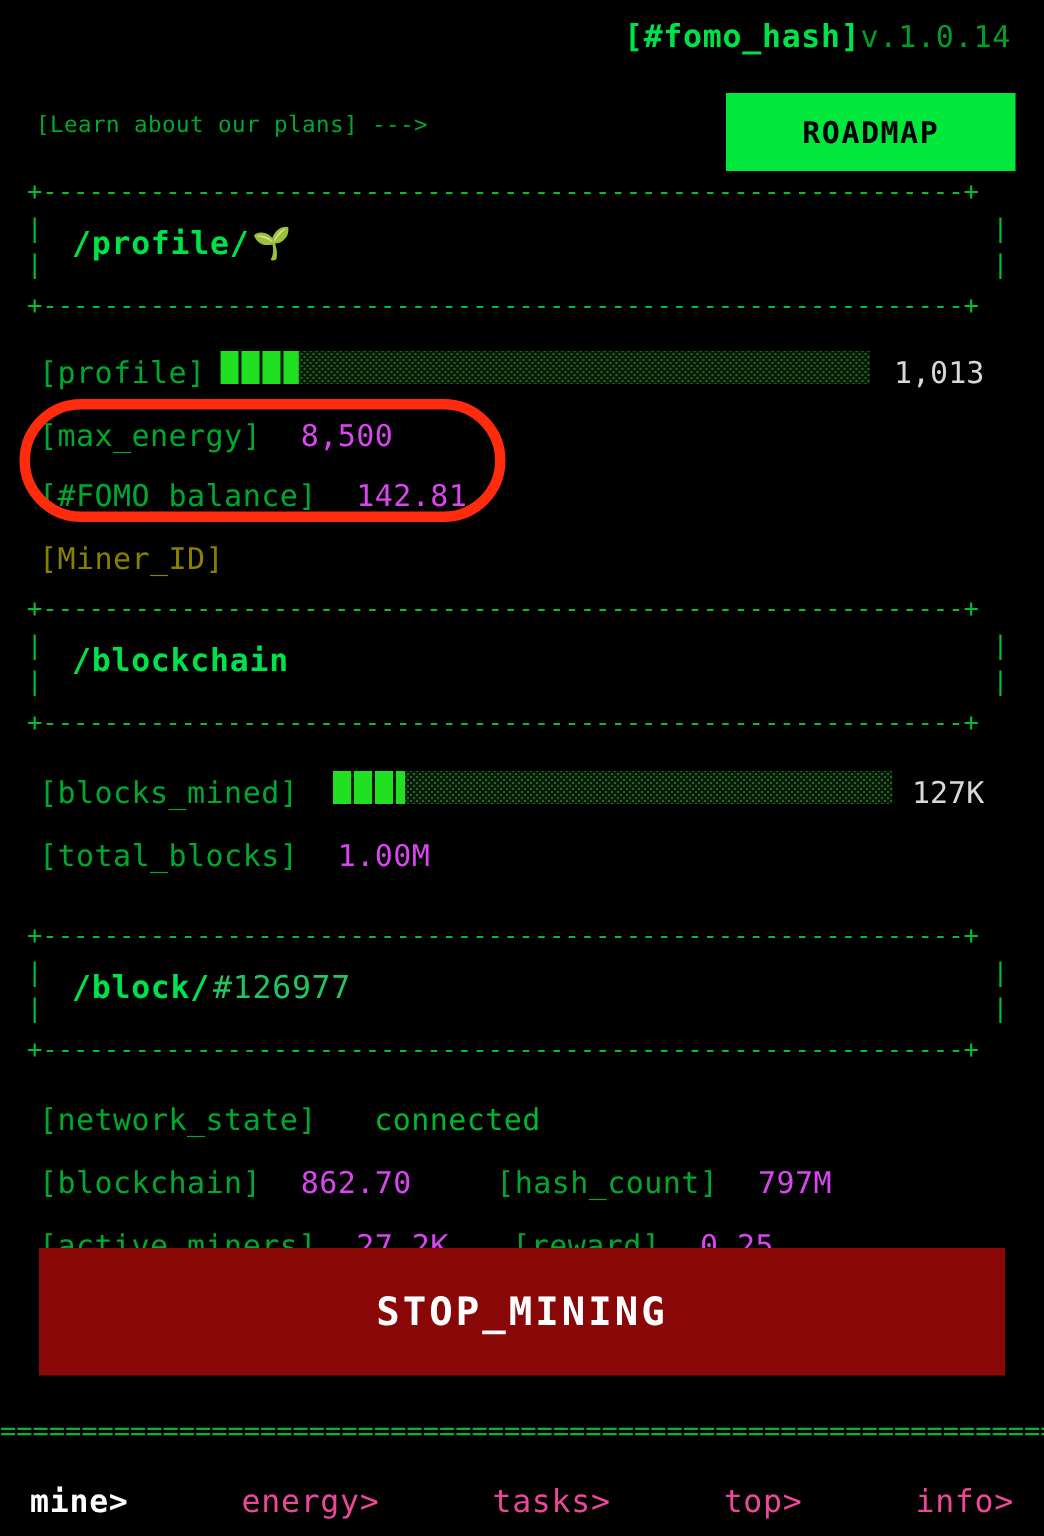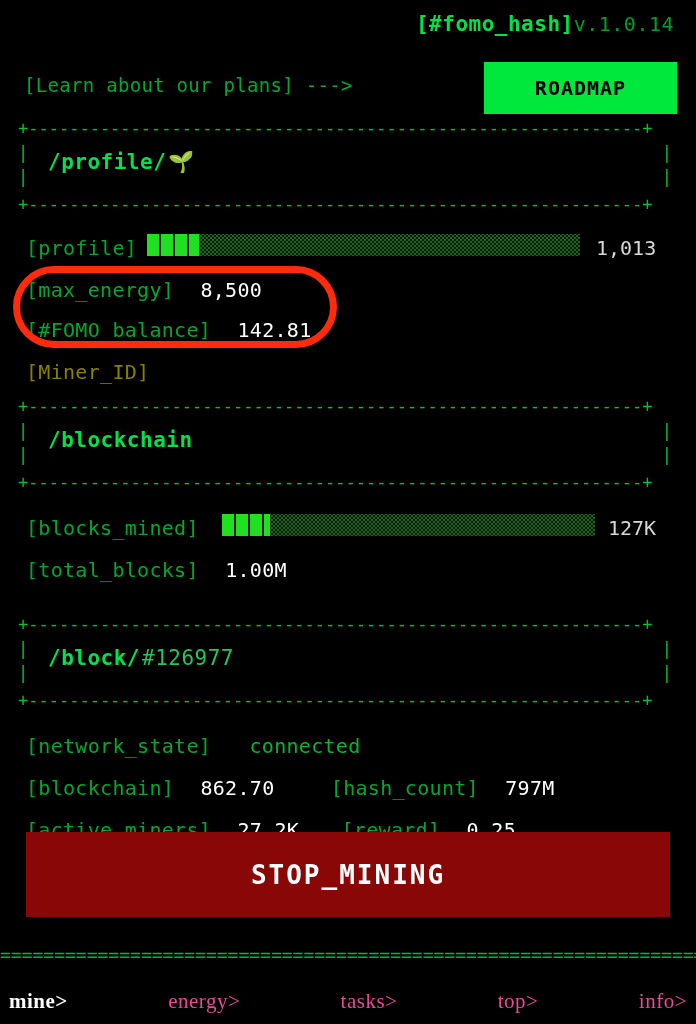--- a/index.html
+++ b/index.html
@@ -46,21 +46,21 @@
 
   
   .roadmap-row {
     position: absolute;
     left: 0; top: 60px;
     width: 696px; height: 56px;
   }
   .learn-text {
     position: absolute;
     left: 24px; top: 14px;
-    font-size: 19px;
+    font-size: 15px;
     color: #00a82e;
     letter-spacing: 0.3px;
   }
   .roadmap-btn {
     position: absolute;
     left: 484px; top: 2px;
     width: 193px; height: 52px;
     background: #00e83c;
     color: #000000;
     font-size: 20px;
@@ -121,21 +121,21 @@
   
   .stat-row {
     position: absolute;
     left: 26px;
     font-size: 20px;
     white-space: nowrap;
     letter-spacing: 0.3px;
   }
   .lbl { color: #00a82e; }
   .lbl-dim { color: #8a8000; }
-  .val { color: #ffffff; }
+  .val { color: #d946ef; }
   .val-green { color: #00b830; }
 
   
   .bar {
     position: absolute;
     height: 22px;
     background-color: #0a1a0a;
     background-image:
       radial-gradient(#1f6b1f 0.7px, transparent 0.8px),
       radial-gradient(#1f6b1f 0.7px, transparent 0.8px);
@@ -194,23 +194,22 @@
     line-height: 14px;
   }
   .bottom-nav {
     position: absolute;
     left: 0;
     top: 978px;
     width: 696px;
     height: 46px;
     display: flex;
     align-items: center;
-    padding: 0 9px;
+    padding: 0 20px;
     box-sizing: border-box;
-    font-family: Liberation Serif, serif;
   }
   .nav-item {
     font-size: 21px;
     color: #ec4899;
     letter-spacing: 0.5px;
     cursor: pointer;
     white-space: nowrap;
   }
   .nav-item.active {
     color: #ffffff;

